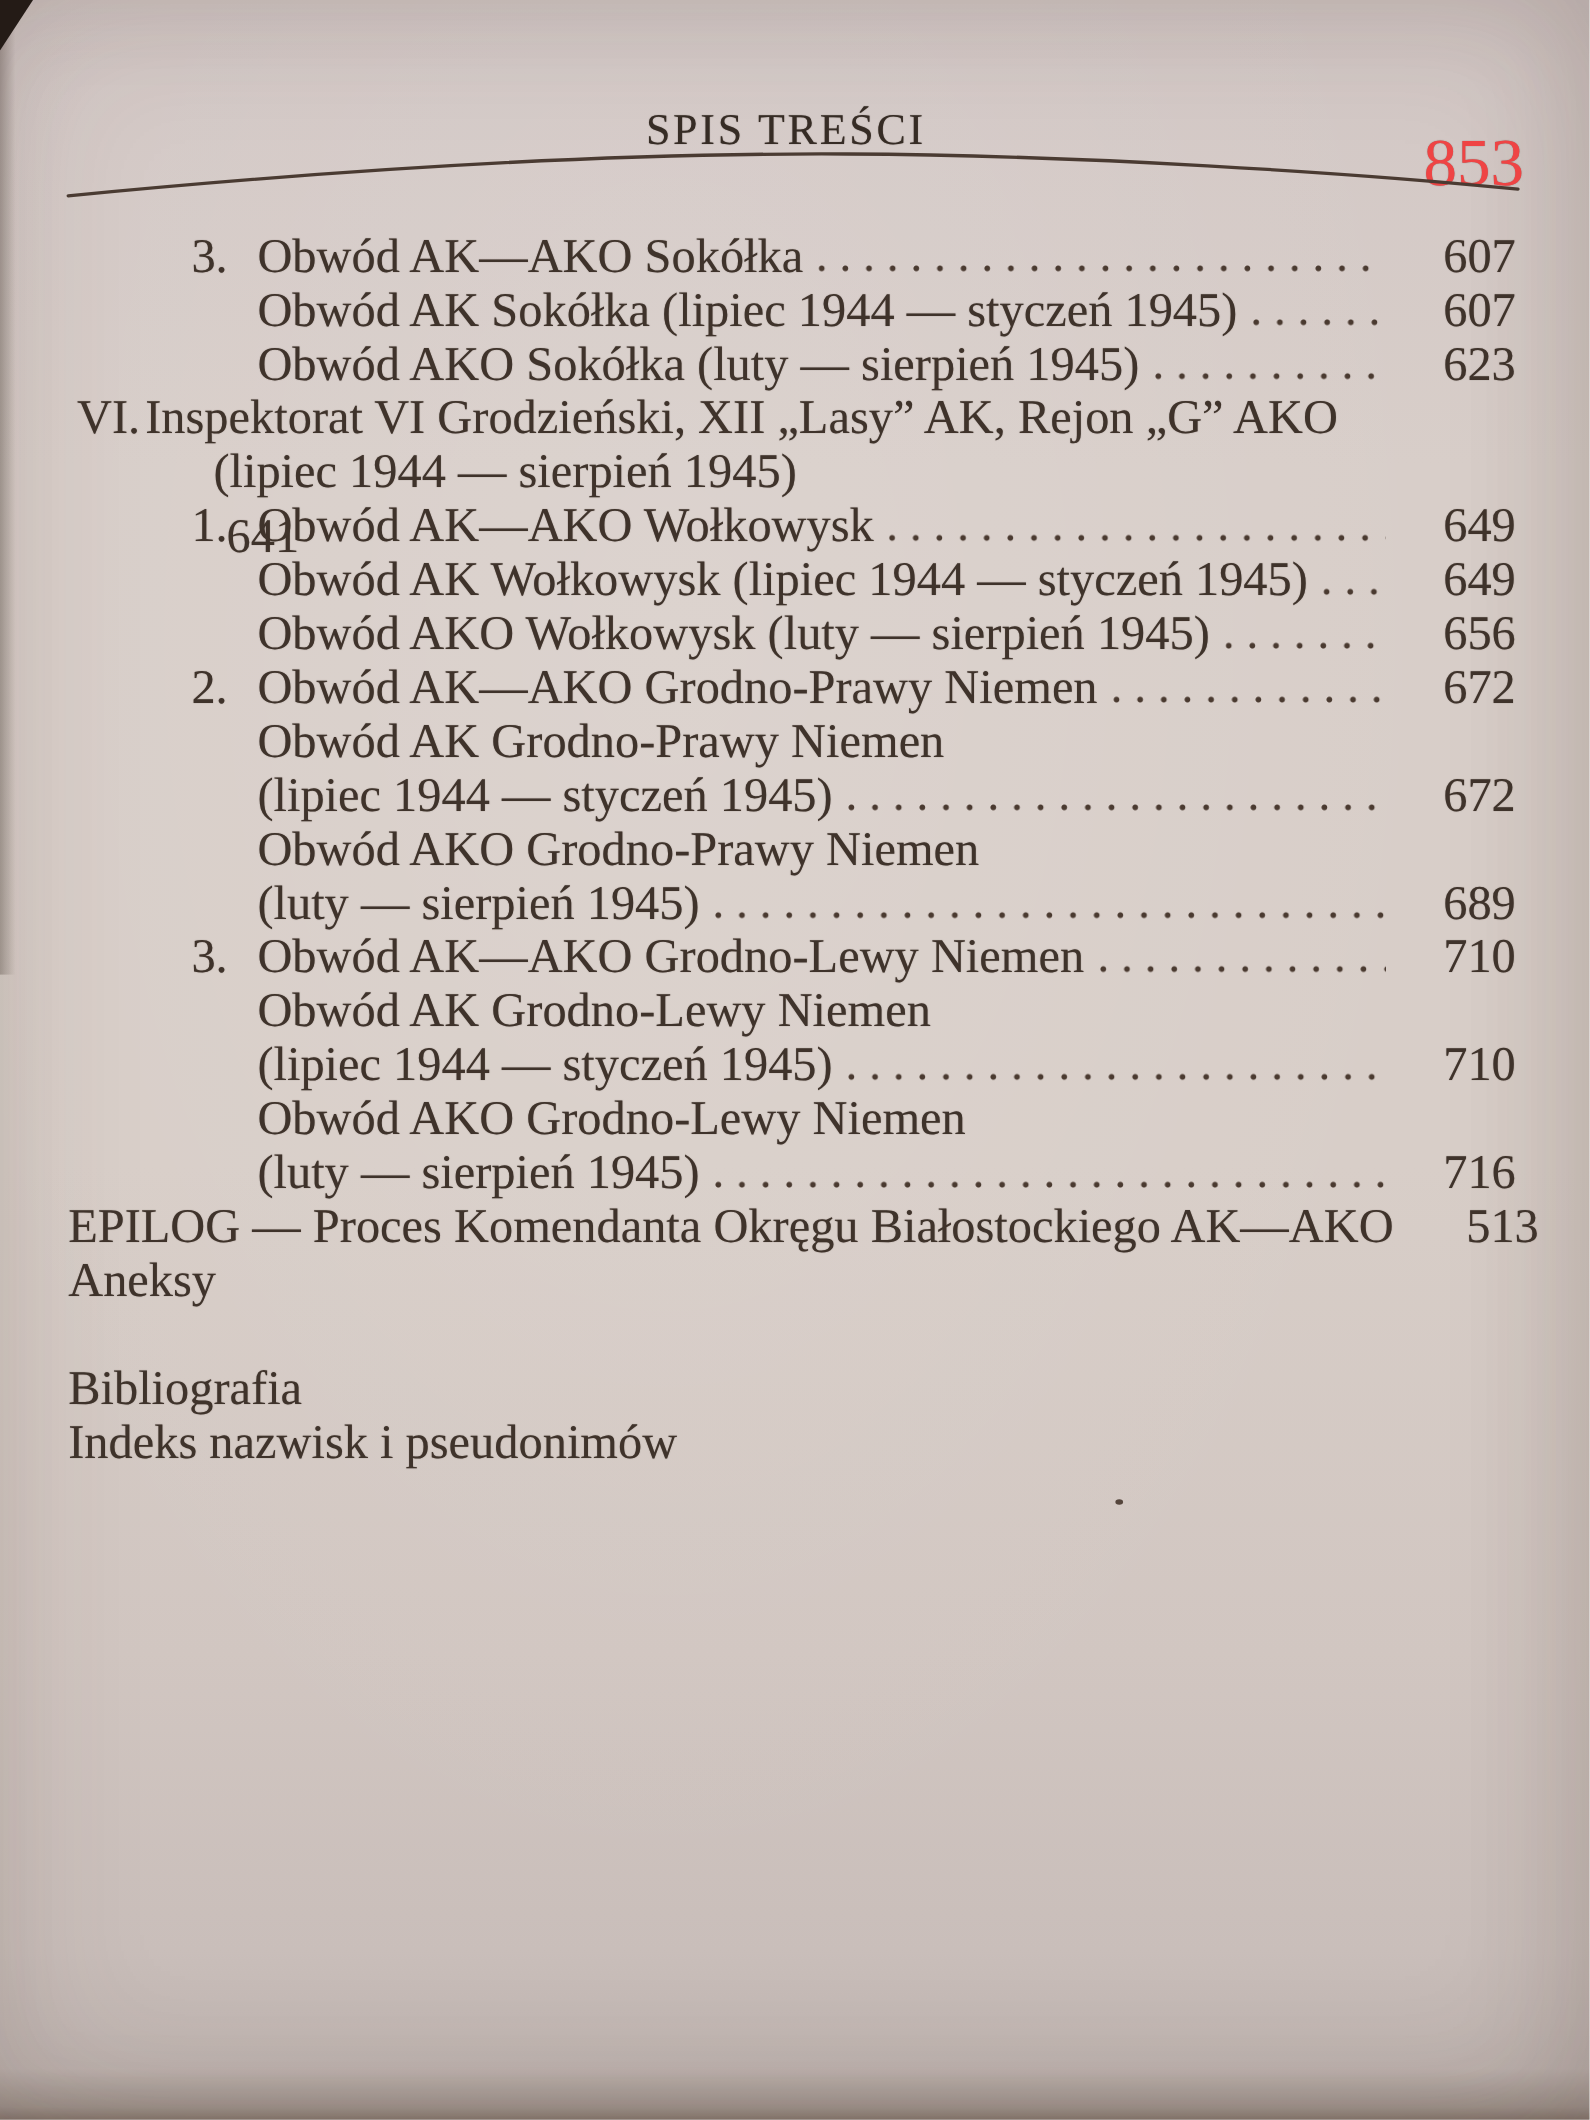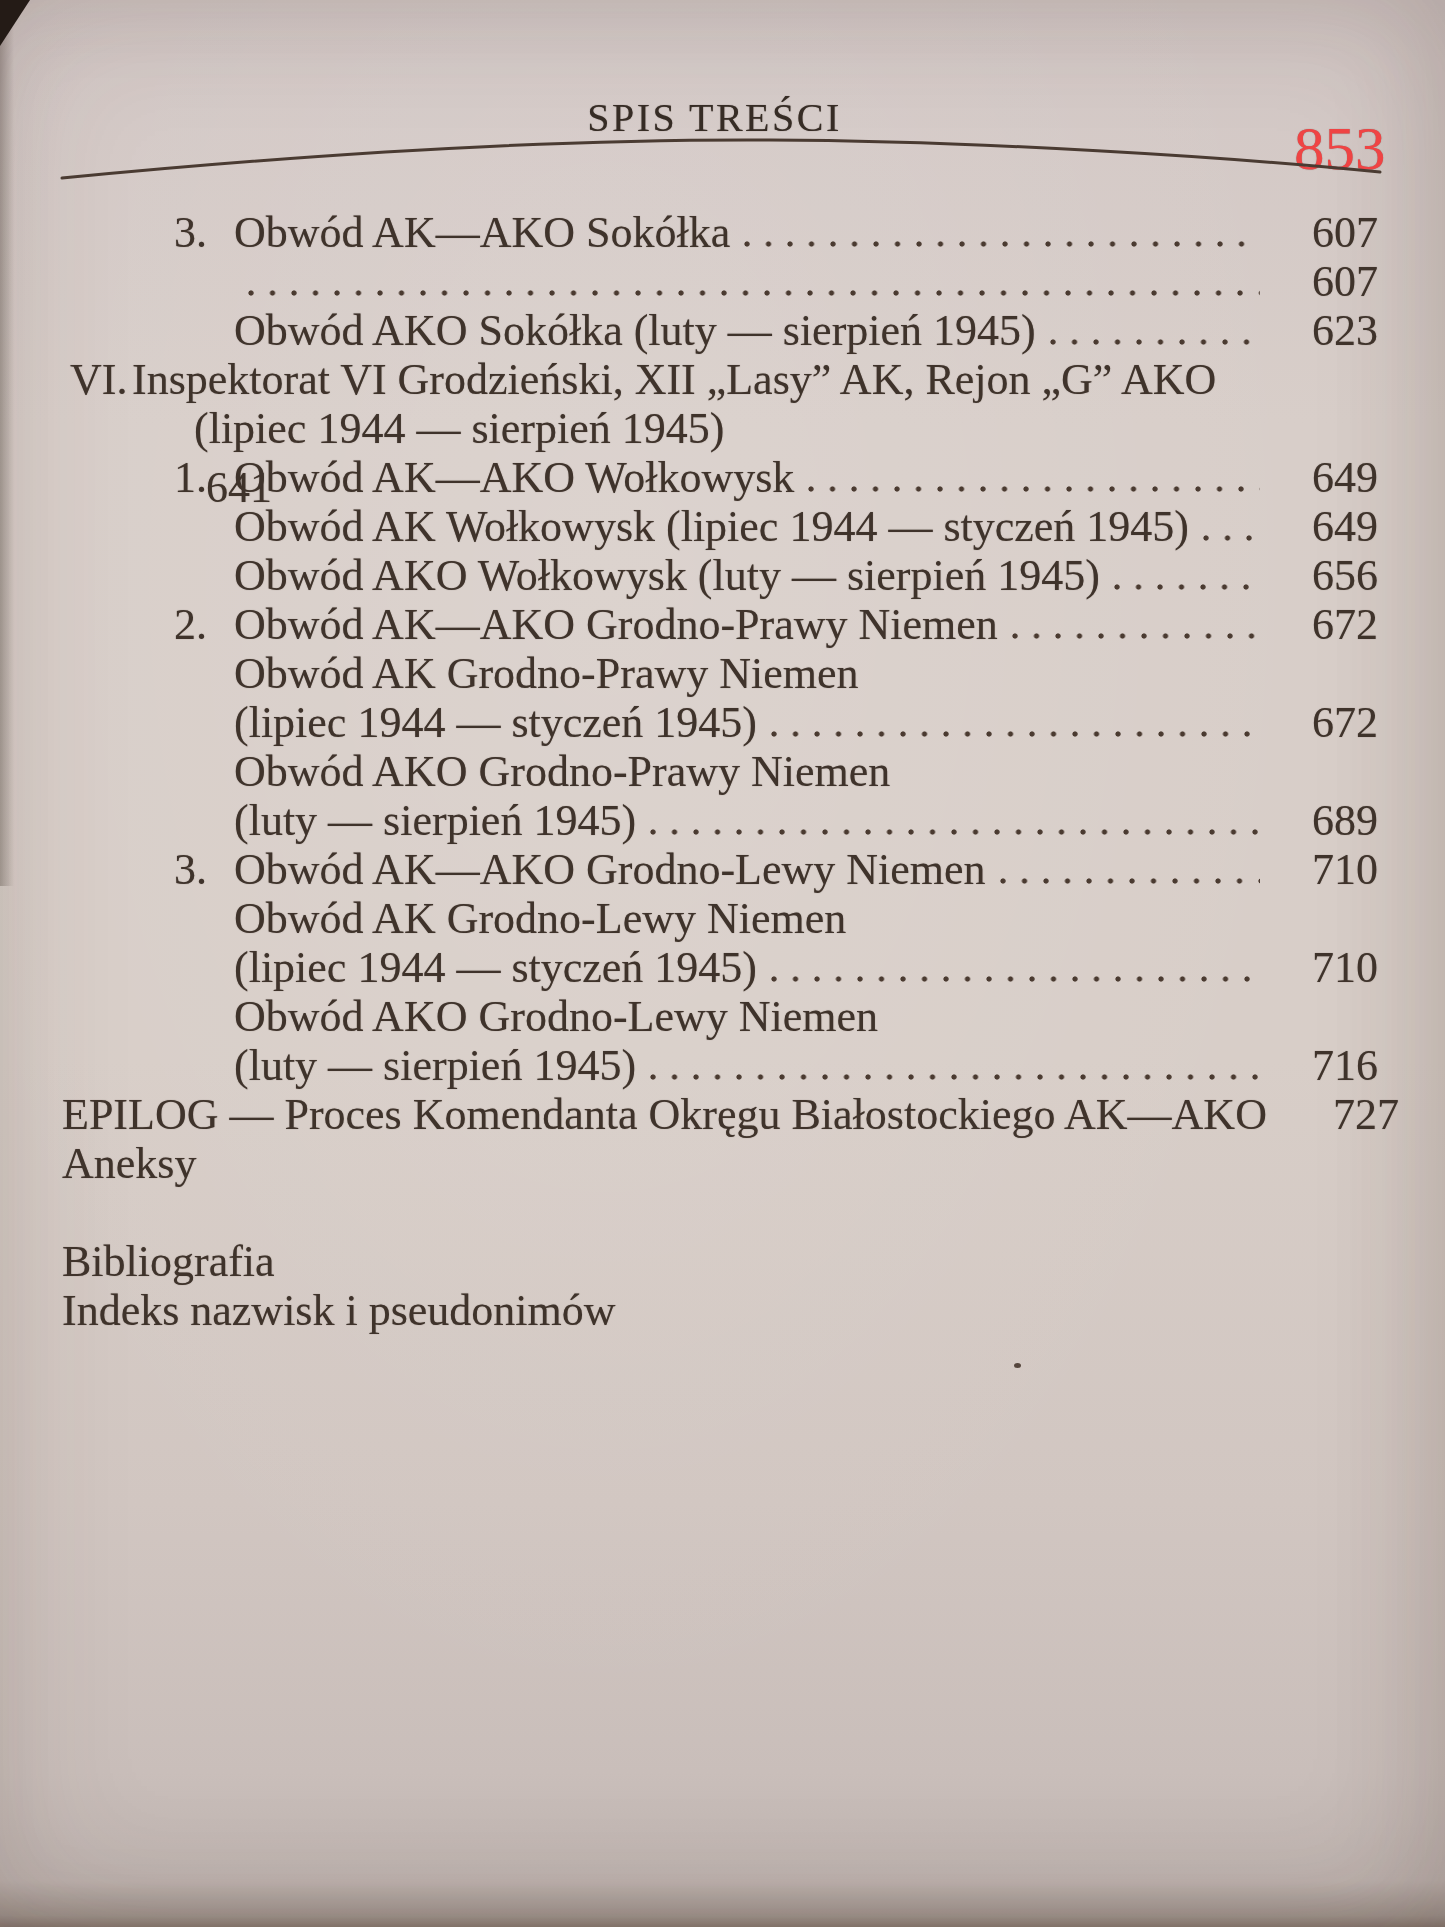--- a/index.html
+++ b/index.html
@@ -94,20 +94,21 @@
 </svg>
 
 <div class="toc">
     <div class="row indent-arabic">
       <span class="num">3.</span>
       <span class="txt">Obwód AK—AKO Sokółka</span>
       <span class="leader"></span>
       <span class="pg">607</span>
     </div>
     <div class="row indent-sub">
+      <span class="txt">Obwód AK Sokółka (lipiec 1944 — styczeń 1945)</span>
       <span class="leader"></span>
       <span class="pg">607</span>
     </div>
     <div class="row indent-sub">
       <span class="txt">Obwód AKO Sokółka (luty — sierpień 1945)</span>
       <span class="leader"></span>
       <span class="pg">623</span>
     </div>
     <div class="row indent-roman no-dots no-page">
       <span class="num">VI.</span>
@@ -184,21 +185,21 @@
       <span class="pg"></span>
     </div>
     <div class="row indent-sub">
       <span class="txt">(luty — sierpień 1945)</span>
       <span class="leader"></span>
       <span class="pg">716</span>
     </div>
     <div class="row indent-flush">
       <span class="txt">EPILOG — Proces Komendanta Okręgu Białostockiego AK—AKO</span>
       <span class="leader"></span>
-      <span class="pg">727</span>
+      <span class="pg">513</span>
     </div>
     <div class="row indent-flush no-dots no-page">
       <span class="txt">Aneksy</span>
       <span class="leader"></span>
       <span class="pg"></span>
     </div>
     <div class="row indent-flush no-dots no-page">
       <span class="leader"></span>
       <span class="pg"></span>
     </div>

